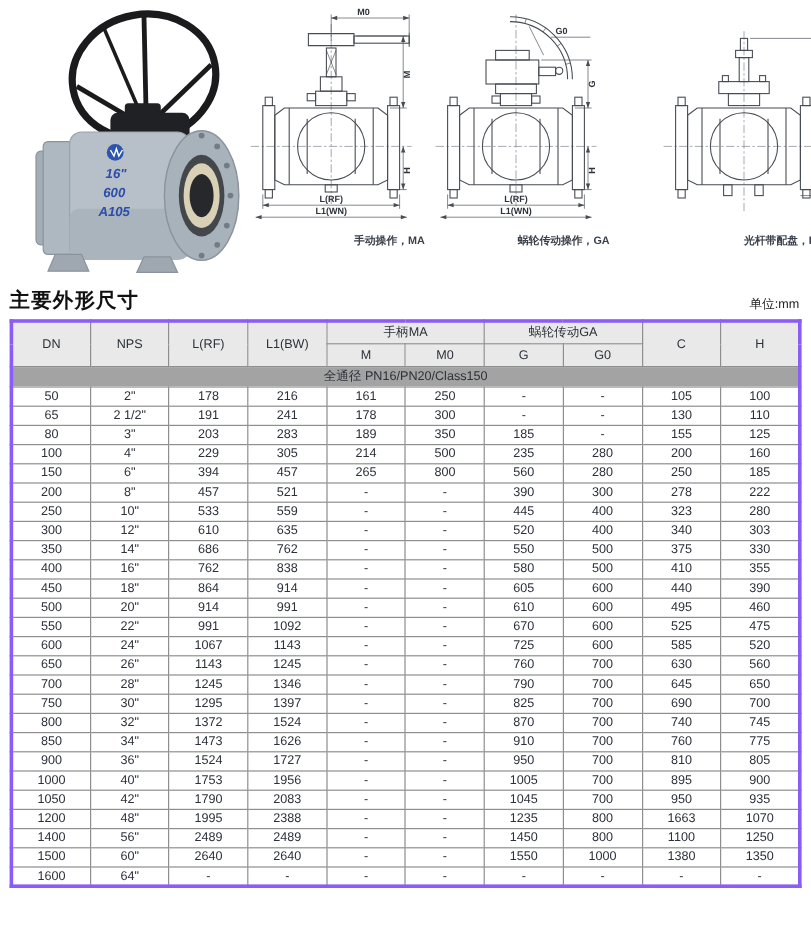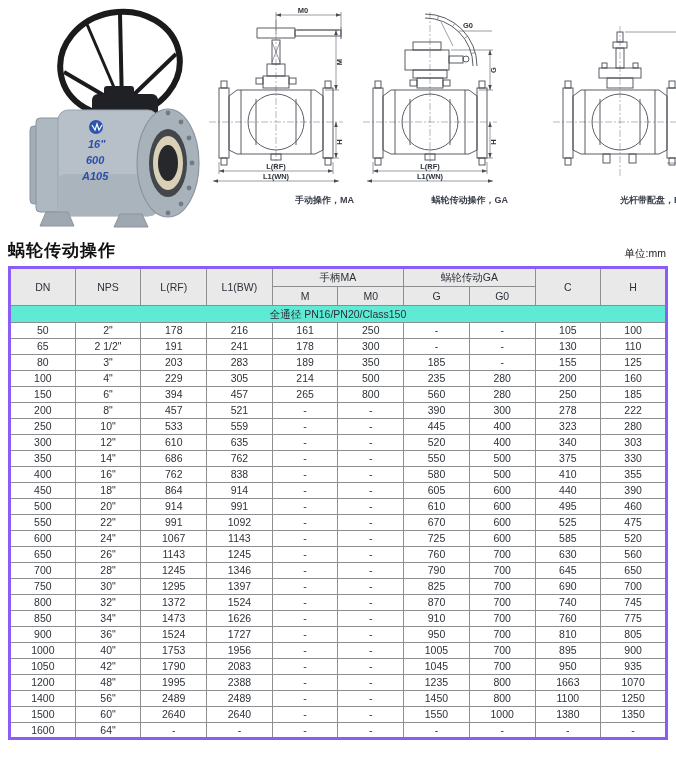--- a/index.html
+++ b/index.html
@@ -32,21 +32,21 @@
   .unit-label   { position:absolute; right:2px; bottom:1px; font-size:10.5px; color:#222; }
 
   
   table.dims { width:660px; margin:0 8px; border-collapse:collapse; table-layout:fixed;
                border:3px solid #8b5cf6; }
   table.dims th, table.dims td {
       border:1px solid #8e8e8e; text-align:center; vertical-align:middle;
       font-size:10.5px; color:#2c313a; padding:0 1px; height:16px; line-height:1.15;
       font-weight:normal; overflow:hidden; white-space:nowrap; }
   table.dims thead th { background:#e9e9e9; height:19px; }
-  table.dims .subhead td { background:#5eead4; height:17px; }
+  table.dims .subhead td { background:#a3a3a3; height:17px; }
   table.dims tbody td { background:#fff; }
 </style>
 </head>
 <body>
 
 <div class="page">
 
   <div class="figures">
 
     <div class="fig fig-photo">
@@ -260,21 +260,21 @@
           <path class="arr" d="M135,159 l-1.8,-5 h3.6 z"></path>
         </g>
         <text class="dim" x="141" y="74" text-anchor="middle" transform="rotate(-90 141 74)">C</text>
         <text class="dim" x="141" y="140" text-anchor="middle" transform="rotate(-90 141 140)">H</text>
       </svg>
       <figcaption class="fig-caption">光杆带配盘，BSMP</figcaption>
     </figure>
   </div>
 
   <div class="section-bar">
-    <h2 class="section-title">蜗轮传动操作</h2>
+    <h2 class="section-title">主要外形尺寸</h2>
     <span class="unit-label">单位:mm</span>
   </div>
 
   <table class="dims">
     <thead>
       <tr>
         <th rowspan="2">DN</th>
         <th rowspan="2">NPS</th>
         <th rowspan="2">L(RF)</th>
         <th rowspan="2">L1(BW)</th>

